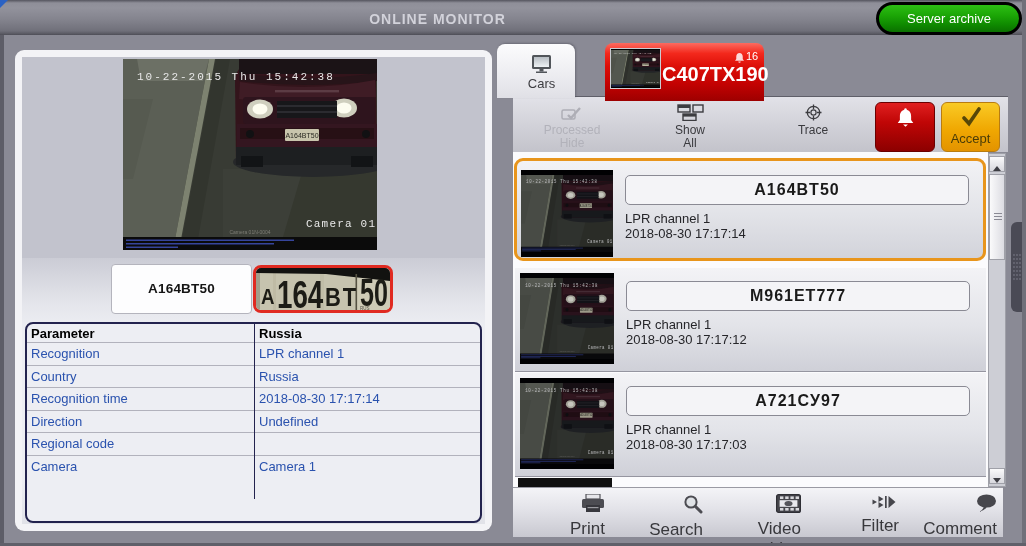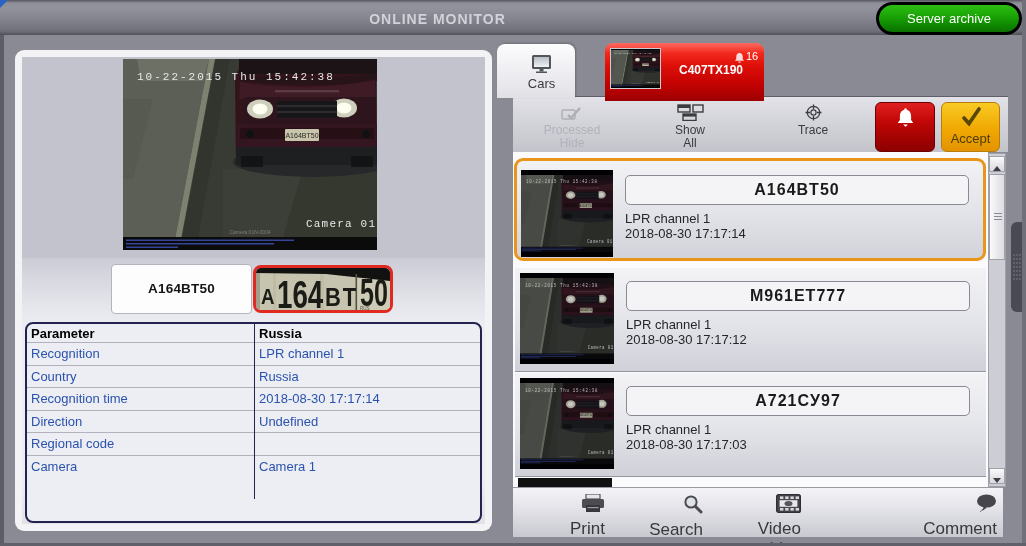--- a/index.html
+++ b/index.html
@@ -195,21 +195,21 @@
       </defs>
  </svg>
  <div style="position:absolute;left:0;top:32px;width:89px;text-align:center;font-size:13px;color:#3c3c40">Cars</div>
 </div>
 <div class="tabRed">
  <div class="thumb lite" style="left:5px;top:5px;width:51px;height:41px;border:1px solid #caccd2">
       <svg style="margin-top:1px" width="49" height="37">
         <use href="#cam"></use>
       </svg>
     </div>
- <div style="position:absolute;left:57px;top:20px;width:98px;text-align:center;font-size:12px;font-weight:bold;color:#fff">C407TX190</div>
+ <div style="position:absolute;left:57px;top:20px;width:98px;text-align:center;font-size:20px;font-weight:bold;color:#fff">C407TX190</div>
  <svg class="abs" style="left:130px;top:9px" width="9" height="11" viewBox="0 0 18 22">
   <path d="M9,2 C13,2 15.5,5 15.5,9.5 L15.5,14 L18,17.5 L0,17.5 L2.5,14 L2.5,9.5 C2.5,5 5,2 9,2 Z" fill="#fbd9d9"></path>
   <path d="M6.5,19 a2.5,2.5 0 0 0 5,0 Z" fill="#fbd9d9"></path>
  </svg>
  <div style="position:absolute;left:141px;top:7px;font-size:11px;color:#fff">16</div>
 </div>
 
 <div class="tbtn" style="left:536px;top:124px;width:72px;color:#b2b2ba">Processed<br>Hide</div>
 <svg class="abs" style="left:561px;top:106px" width="22" height="16" viewBox="0 0 22 16">
  <rect x="1" y="4" width="13" height="9" rx="1.5" fill="none" stroke="#aeaeb6" stroke-width="1.5"></rect>
@@ -312,20 +312,30 @@
    <rect x="14.4" y="2.4" width="3.4" height="2.6" fill="#d8d8dc"></rect>
         <rect x="19.6" y="2.4" width="3.4" height="2.6" fill="#d8d8dc"></rect>
    <rect x="4" y="14" width="3.4" height="2.6" fill="#d8d8dc"></rect>
         <rect x="9.2" y="14" width="3.4" height="2.6" fill="#d8d8dc"></rect>
    <rect x="14.4" y="14" width="3.4" height="2.6" fill="#d8d8dc"></rect>
         <rect x="19.6" y="14" width="3.4" height="2.6" fill="#d8d8dc"></rect>
    <rect x="3.6" y="6.2" width="17.8" height="6.6" fill="#e8e8ec"></rect>
    <ellipse cx="12.5" cy="9.5" rx="4" ry="2.6" fill="#55555b"></ellipse>
   </svg>
   <div class="lb">Video archive</div>
+ </div>
+ <div class="bitm" style="left:296px">
+  <svg width="27" height="16" viewBox="0 0 27 16">
+   <polygon points="0.5,5.5 5,8 0.5,10.5" fill="#46464c"></polygon>
+   <polygon points="6.5,2 11.5,5 6.5,8" fill="#46464c"></polygon>
+   <polygon points="6.5,8 11.5,11 6.5,14" fill="#46464c"></polygon>
+   <rect x="13" y="2" width="1.7" height="12" fill="#46464c"></rect>
+   <polygon points="16.5,2 23.5,8 16.5,14" fill="#46464c"></polygon>
+  </svg>
+  <div class="lb">Filter</div>
  </div>
  <div class="bitm" style="left:394px">
   <svg width="21" height="19" viewBox="0 0 21 19">
    <ellipse cx="10.5" cy="7" rx="9.5" ry="6.6" fill="#46464c"></ellipse>
    <path d="M8,12 Q7,16.5 3,18 Q9,16.5 11,12.5 Z" fill="#46464c"></path>
   </svg>
   <div class="lb">Comment</div>
  </div>
 </div>
 <div class="edgeL"></div>

